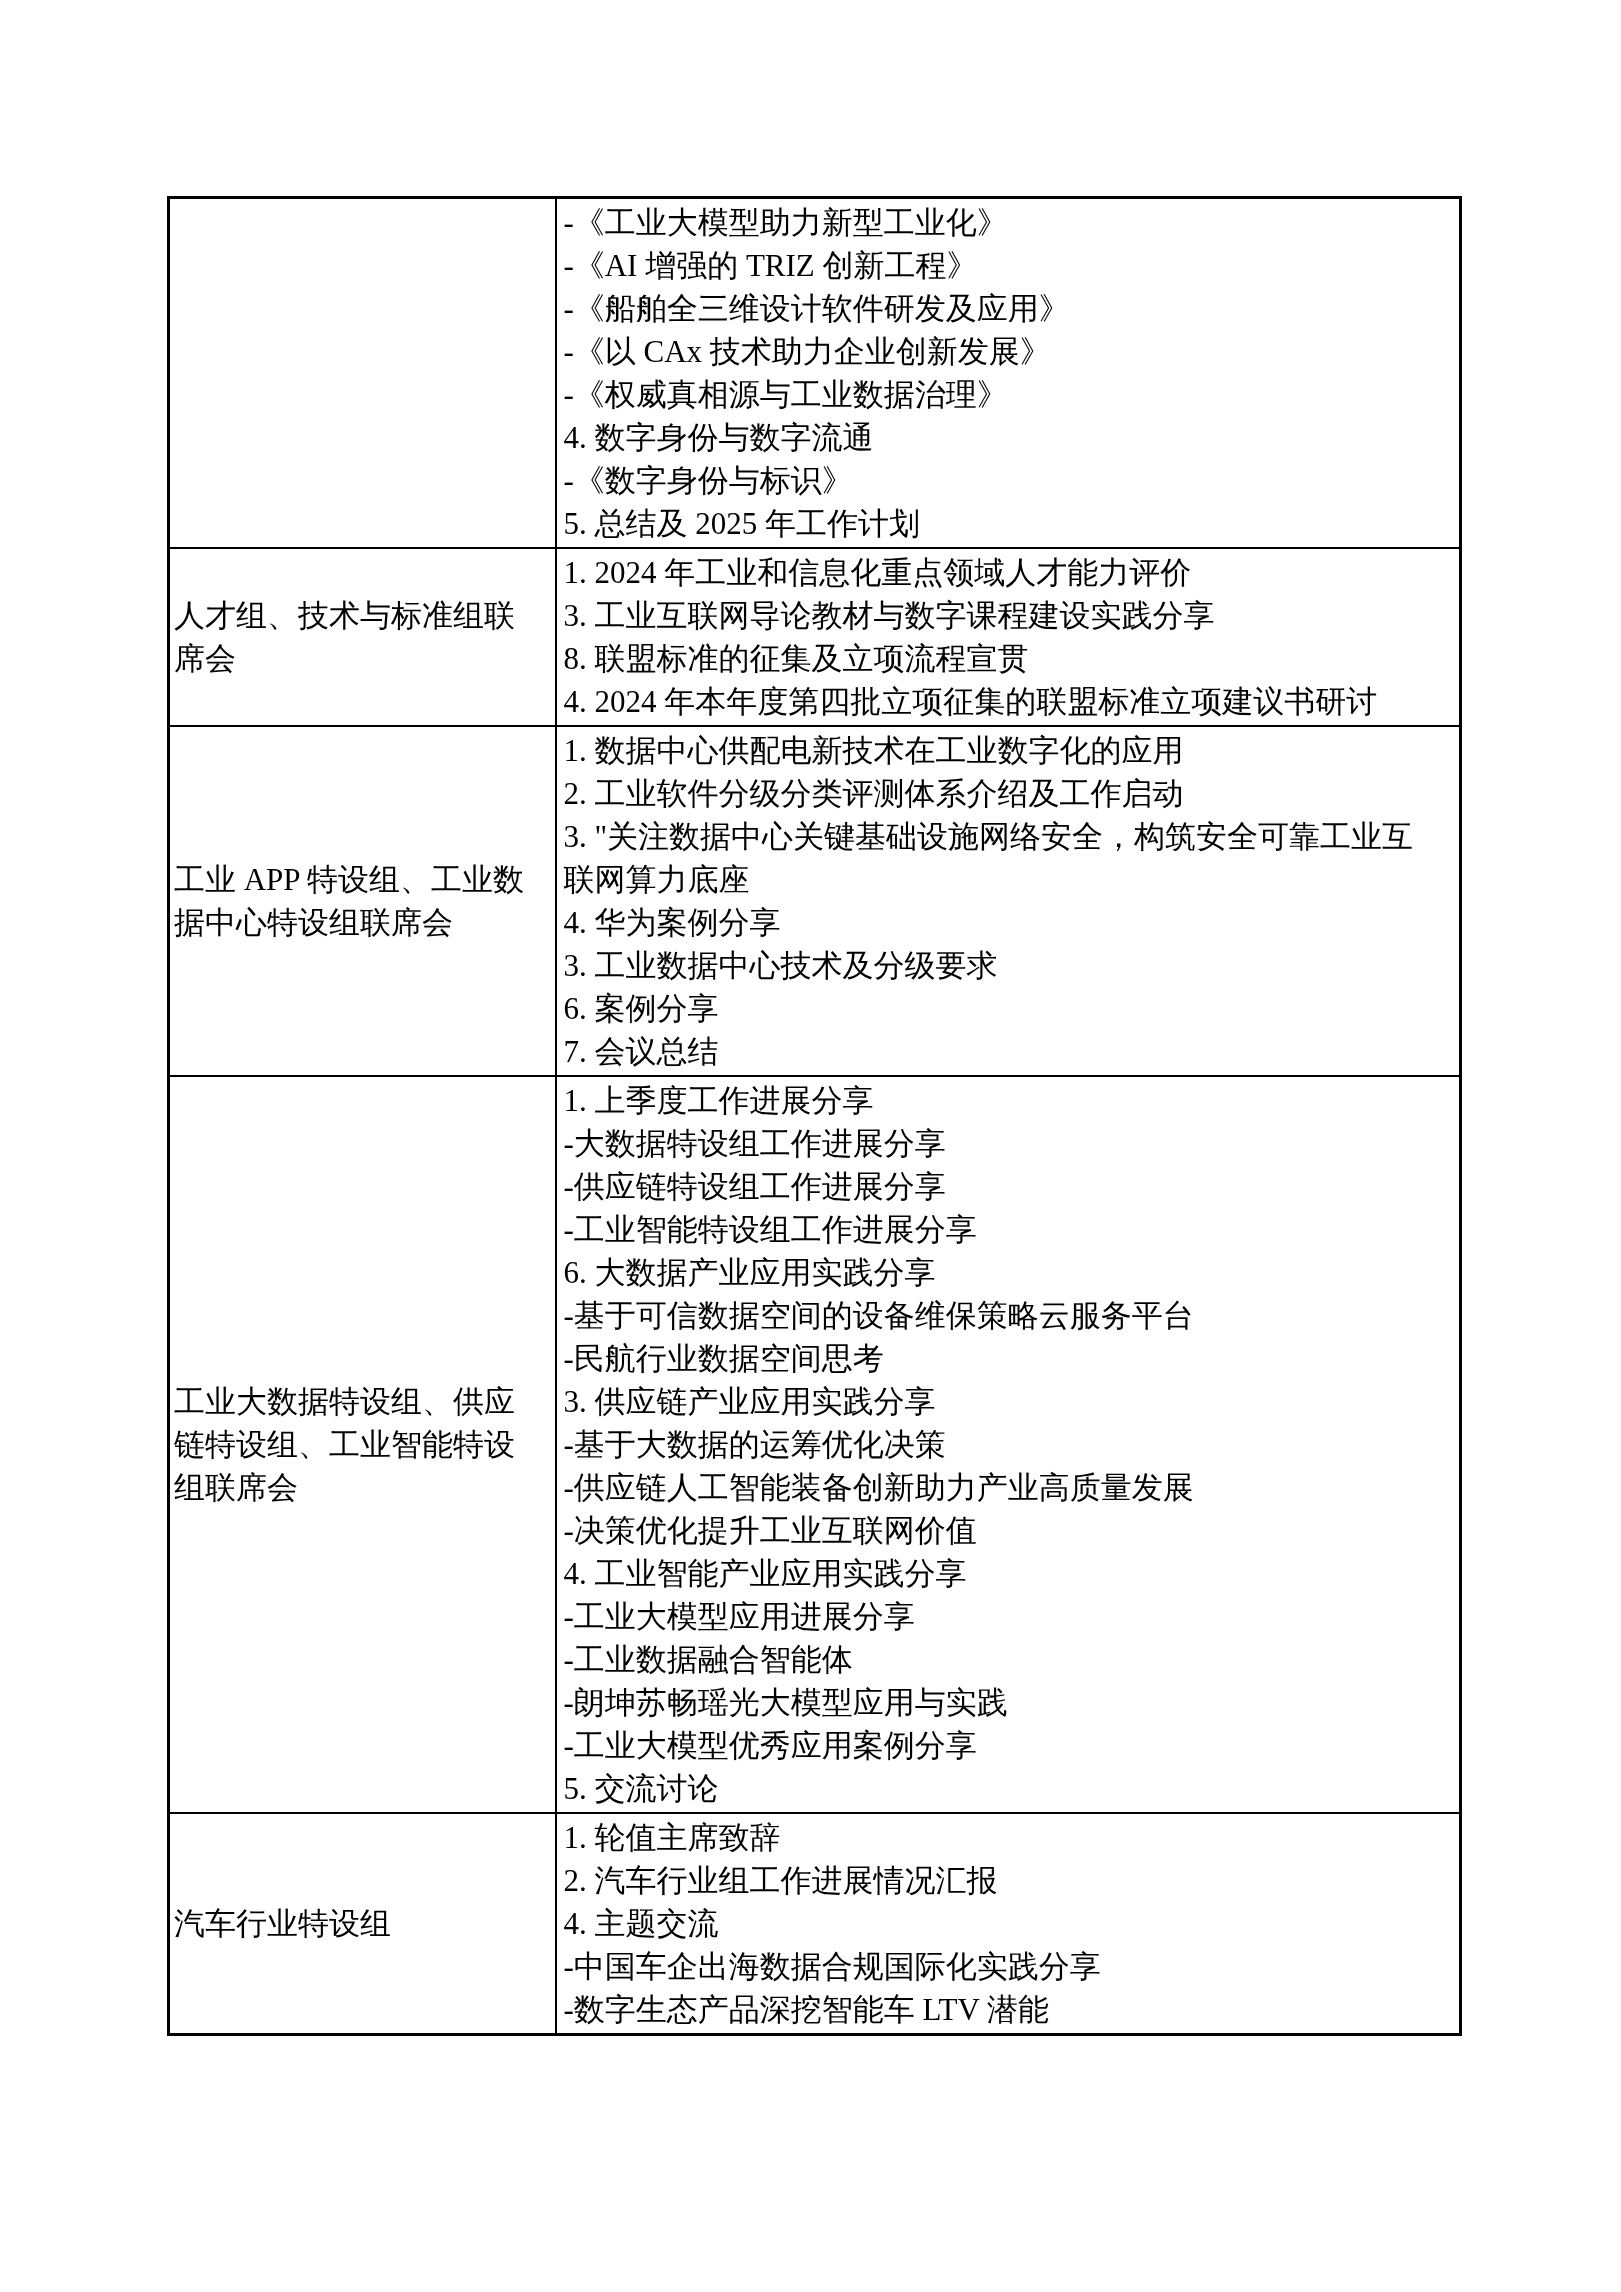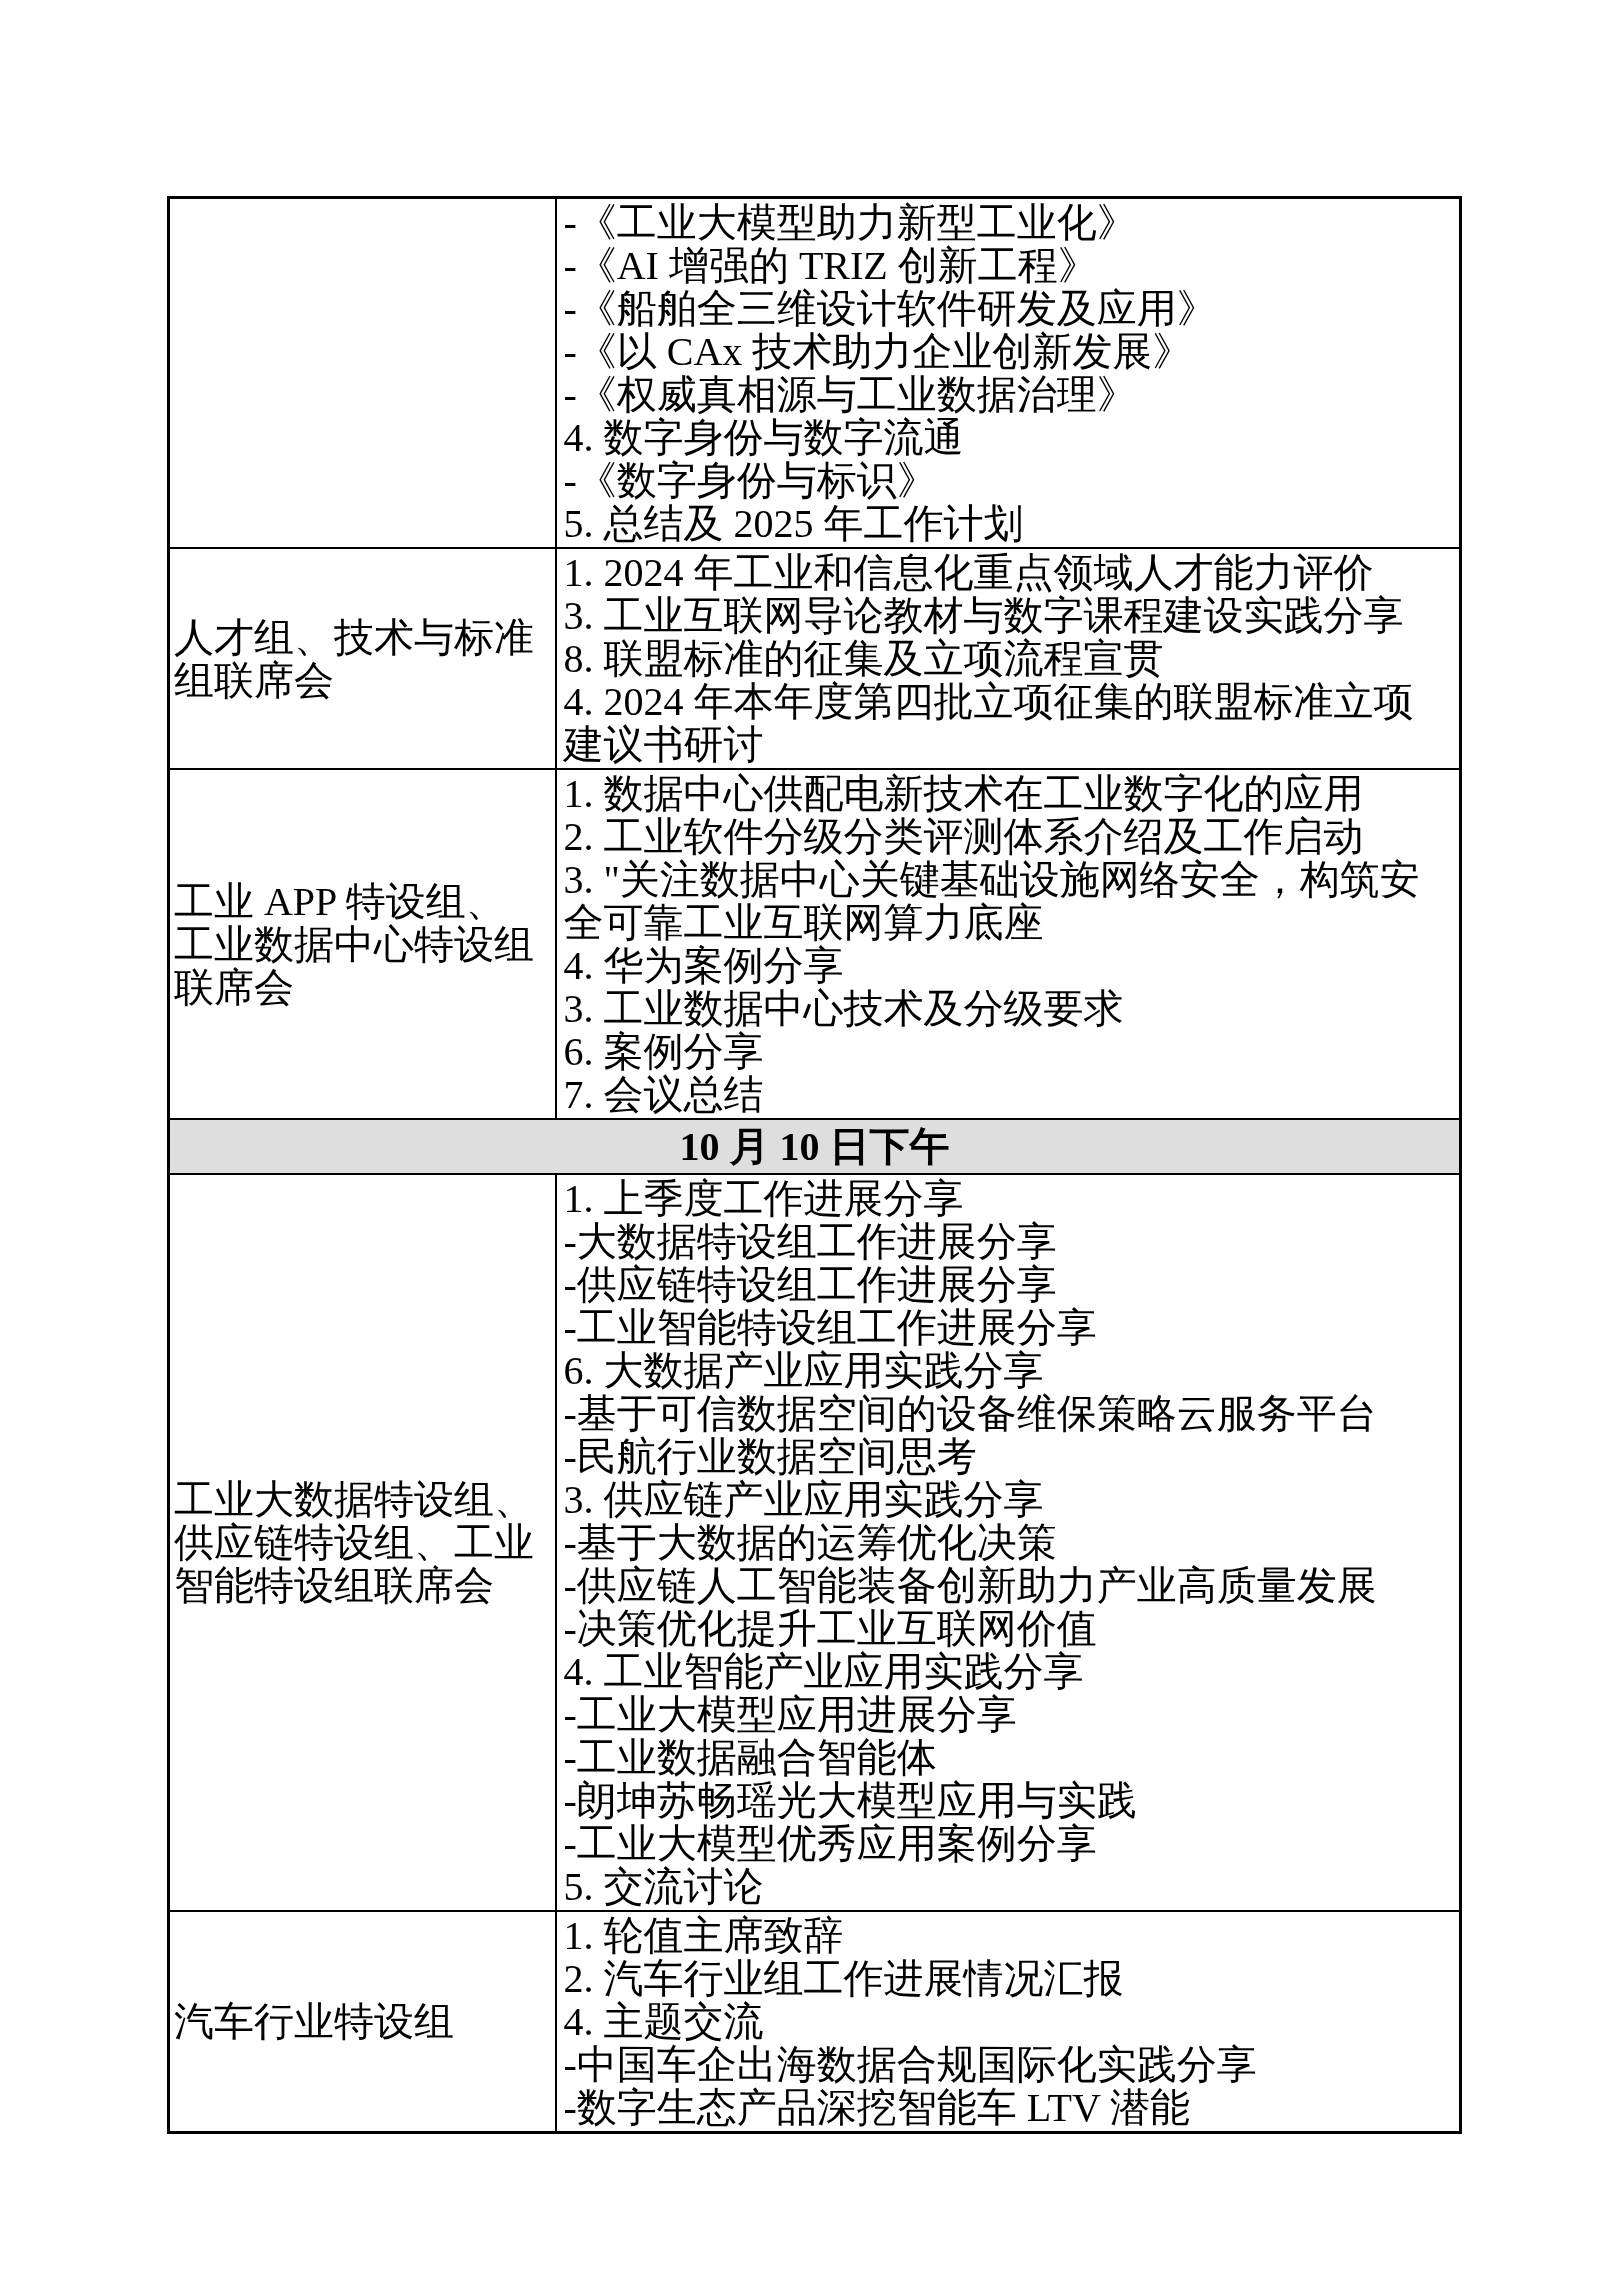--- a/index.html
+++ b/index.html
@@ -21,21 +21,21 @@
     left: 167px;
     top: 196px;
     width: 1295px;
     border-collapse: collapse;
     table-layout: fixed;
     border: 3.9px solid #000000;
   }
   col.col-group { width: 387px; }
   table.agenda td {
     border: 2.9px solid #000000;
-    font-size: 40px;
+    font-size: 31px;
     line-height: 43px;
     vertical-align: middle;
     word-break: break-all;
   }
   td.group-cell {
     padding: 2px 12.7px 2px 3.9px;
     margin-left: 33px;
   }
   td.items-cell {
     padding: 2px 25.5px 2px 6.9px;
@@ -86,23 +86,20 @@
           <td class="items-cell">
             <div class="agenda-line">1. 数据中心供配电新技术在工业数字化的应用</div>
             <div class="agenda-line">2. 工业软件分级分类评测体系介绍及工作启动</div>
             <div class="agenda-line">3. "关注数据中心关键基础设施网络安全，构筑安全可靠工业互联网算力底座</div>
             <div class="agenda-line">4. 华为案例分享</div>
             <div class="agenda-line">3. 工业数据中心技术及分级要求</div>
             <div class="agenda-line">6. 案例分享</div>
             <div class="agenda-line">7. 会议总结</div>
           </td>
         </tr>
-        <tr class="section-header-row">
-          <td colspan="2" style="background: rgb(222, 222, 222);">10 月 10 日下午</td>
-        </tr>
         <tr>
           <td class="group-cell">工业大数据特设组、供应链特设组、工业智能特设组联席会</td>
           <td class="items-cell">
             <div class="agenda-line">1. 上季度工作进展分享</div>
             <div class="agenda-line">-大数据特设组工作进展分享</div>
             <div class="agenda-line">-供应链特设组工作进展分享</div>
             <div class="agenda-line">-工业智能特设组工作进展分享</div>
             <div class="agenda-line">6. 大数据产业应用实践分享</div>
             <div class="agenda-line">-基于可信数据空间的设备维保策略云服务平台</div>
             <div class="agenda-line">-民航行业数据空间思考</div>

